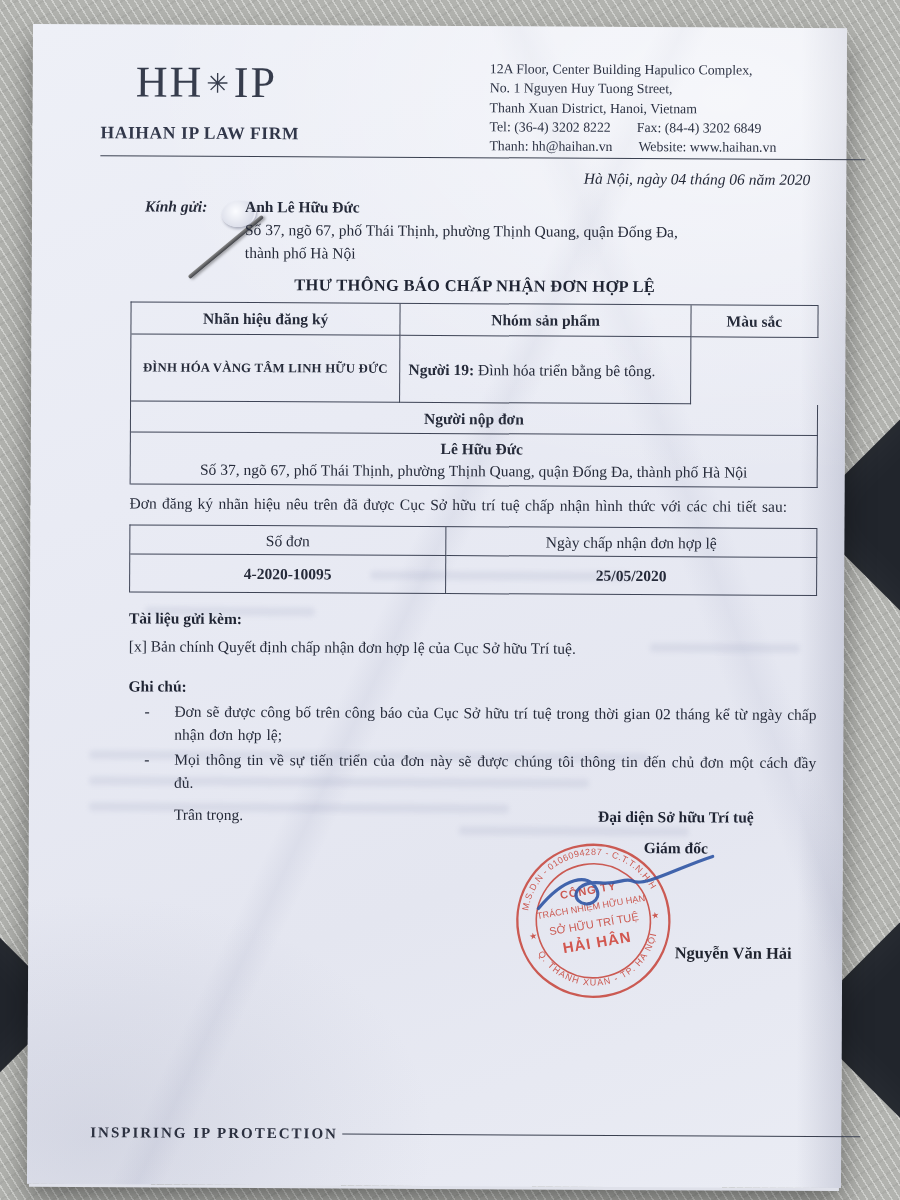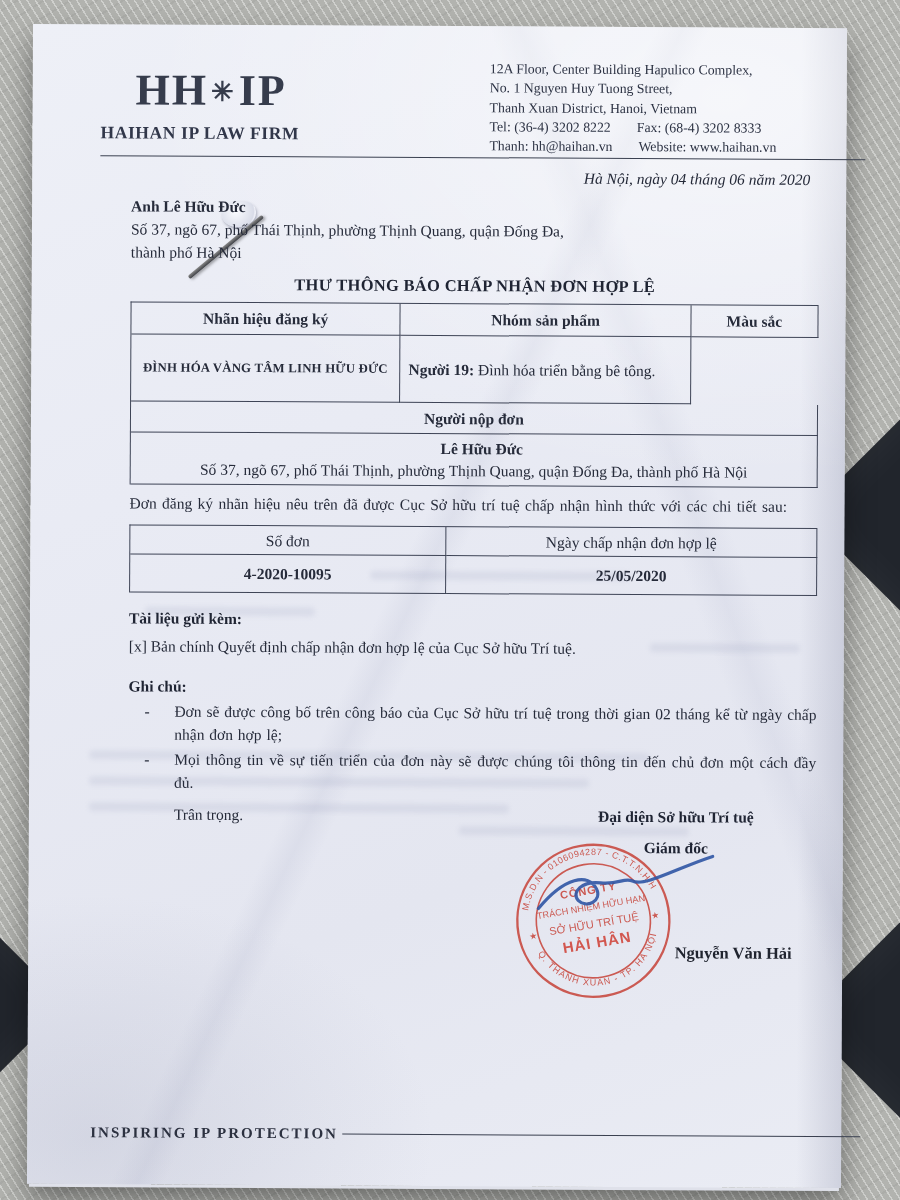--- a/index.html
+++ b/index.html
@@ -41,21 +41,21 @@
       linear-gradient(70deg, transparent 71%, rgba(150,155,185,.10) 73.5%, transparent 76%);
   }
   .ghost{position:absolute;background:#7e86aa;opacity:.13;filter:blur(2.5px);border-radius:4px;height:9px;}
   
   .staple{position:absolute;left:138px;top:182px;width:110px;height:90px;}
   .staple .wire{position:absolute;left:8px;top:38px;width:96px;height:4px;background:linear-gradient(#888,#3d3f44);
     border-radius:2px;transform:rotate(-40deg);box-shadow:1px 2px 3px rgba(0,0,0,.35);}
   .staple .crinkle{position:absolute;left:52px;top:-6px;width:34px;height:26px;border-radius:50% 40% 55% 45%;
     background:radial-gradient(circle at 40% 40%, #fbfcff, #d9dce8 70%, transparent 75%);box-shadow:1px 2px 3px rgba(90,95,120,.45);}
   
-  .logo{position:absolute;left:103px;top:40px;font-weight:bold;color:#363c4c;
+  .logo{position:absolute;left:103px;top:32px;font-weight:normal;color:#363c4c;
     font-size:44px;letter-spacing:2px;font-family:"Liberation Serif",serif;}
   .logo .star{font-size:27px;vertical-align:12%;margin:0 3px;}
   .firm-name{position:absolute;left:68px;top:98px;font-size:17.5px;font-weight:bold;letter-spacing:.6px;color:#31374a;}
   .lh-rule{position:absolute;left:68px;top:131px;width:765px;border-top:1.6px solid #3a4050;}
   .lh-address{position:absolute;left:457px;top:33px;width:380px;font-size:13.8px;line-height:19.3px;color:#2d3344;}
   .lh-address .pair{display:flex;gap:26px;}
   
   .dateline{position:absolute;right:36px;top:143px;font-style:italic;font-size:15.5px;color:#242938;}
   .main{position:absolute;left:99px;top:170px;width:688px;font-size:15.5px;line-height:23px;}
   .kinhgui{display:flex;}
@@ -122,33 +122,34 @@
   </div>
 
   <div class="logo"><span>HH</span><span class="star">✳</span><span>IP</span></div>
   <div class="firm-name">HAIHAN IP LAW FIRM</div>
   <div class="lh-address">
     <div>12A Floor, Center Building Hapulico Complex,</div>
     <div>No. 1 Nguyen Huy Tuong Street,</div>
     <div>Thanh Xuan District, Hanoi, Vietnam</div>
     <div class="pair">
       <span>Tel: (36-4) 3202 8222</span>
-      <span>Fax: (68-4) 3202 8333</span>
+      <span>Fax: (84-4) 3202 6849</span>
     </div>
     <div class="pair">
       <span>Thanh: hh@haihan.vn</span>
       <span>Website: www.haihan.vn</span>
     </div>
   </div>
   <div class="lh-rule"></div>
 
   <div class="dateline">Hà Nội, ngày 04 tháng 06 năm 2020</div>
 
   <div class="main">
     <div class="kinhgui">
+      <span class="lbl">Kính gửi:</span>
       <span>
         <span class="name">Anh Lê Hữu Đức</span><br>
         <span>Số 37, ngõ 67, phố Thái Thịnh, phường Thịnh Quang, quận Đống Đa,</span><br>
         <span>thành phố Hà Nội</span>
       </span>
     </div>
 
     <div class="doc-title">THƯ THÔNG BÁO CHẤP NHẬN ĐƠN HỢP LỆ</div>
 
     <div class="t1">

